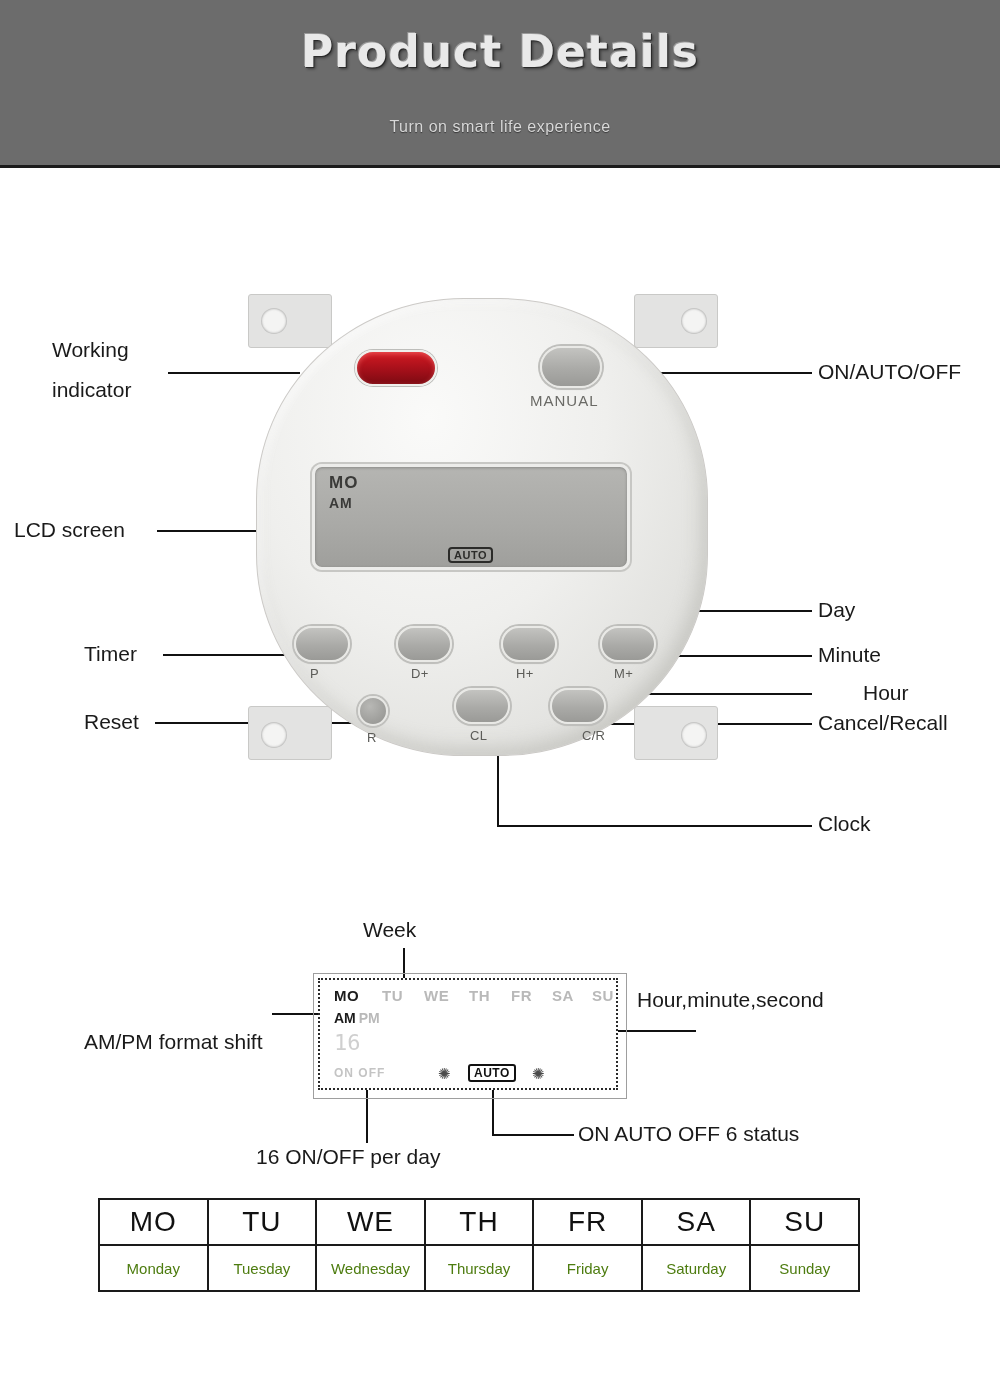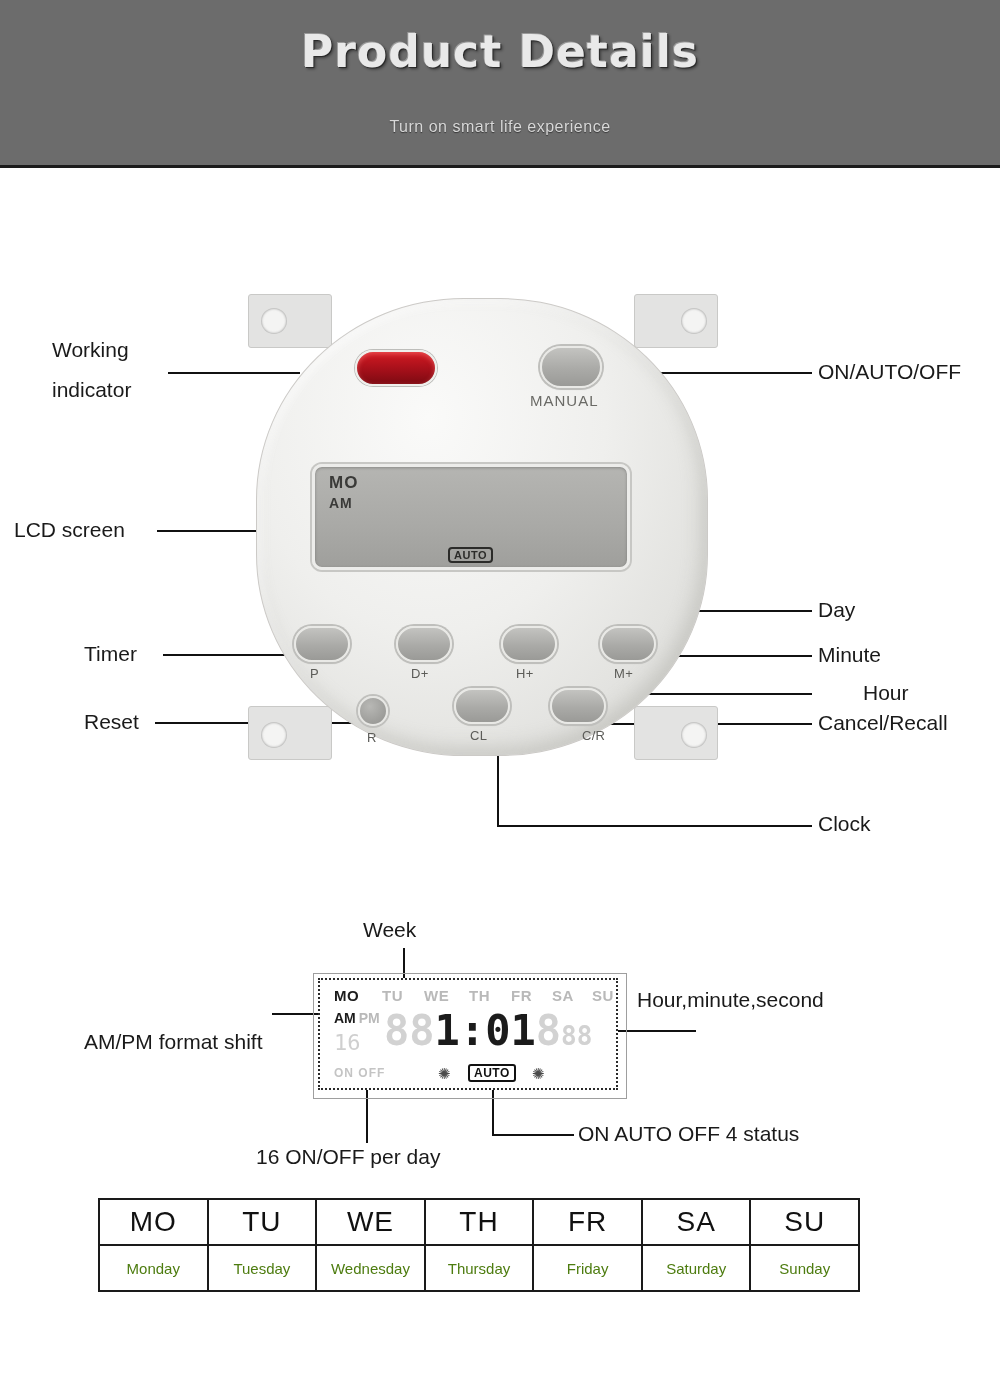--- a/index.html
+++ b/index.html
@@ -285,21 +285,21 @@
 
   <div class="lbl" style="left:84px; top:1030px;">AM/PM format shift</div>
   <div class="lead" style="left:272px; top:1013px; width:55px;"></div>
 
   <div class="lbl" style="left:637px; top:988px;">Hour,minute,second</div>
   <div class="lead" style="left:588px; top:1030px; width:108px;"></div>
 
   <div class="lbl" style="left:256px; top:1145px;">16 ON/OFF per day</div>
   <div class="lead v" style="left:366px; top:1085px; height:58px;"></div>
 
-  <div class="lbl" style="left:578px; top:1122px;">ON AUTO OFF 4 status</div>
+  <div class="lbl" style="left:578px; top:1122px;">ON AUTO OFF 6 status</div>
   <div class="lead" style="left:492px; top:1134px; width:82px;"></div>
   <div class="lead v" style="left:492px; top:1080px; height:54px;"></div>
 
   <div class="lcd-diagram">
     <div class="outer"></div>
 
     <div class="days-row">
       <span style="left:0px;">MO</span>
       <span class="dim" style="left:48px;">TU</span>
       <span class="dim" style="left:90px;">WE</span>
@@ -308,23 +308,20 @@
       <span class="dim" style="left:218px;">SA</span>
       <span class="dim" style="left:258px;">SU</span>
     </div>
 
     <div class="ampm">
       <span>AM</span><span class="pm">PM</span>
     </div>
 
     <div class="ctr-num">16</div>
 
-    <div class="big-digits">
-      <span class="ghost">88</span><span>1:01</span><span class="ghost">8</span><span class="secs ghost">88</span>
-    </div>
 
     <div class="bottom-icons">
       <span class="onoff">ON OFF</span>
       <span class="sun1">✺</span>
       <span class="autobox">AUTO</span>
       <span class="sun2">✺</span>
     </div>
   </div>
 
   <div class="daytable">

